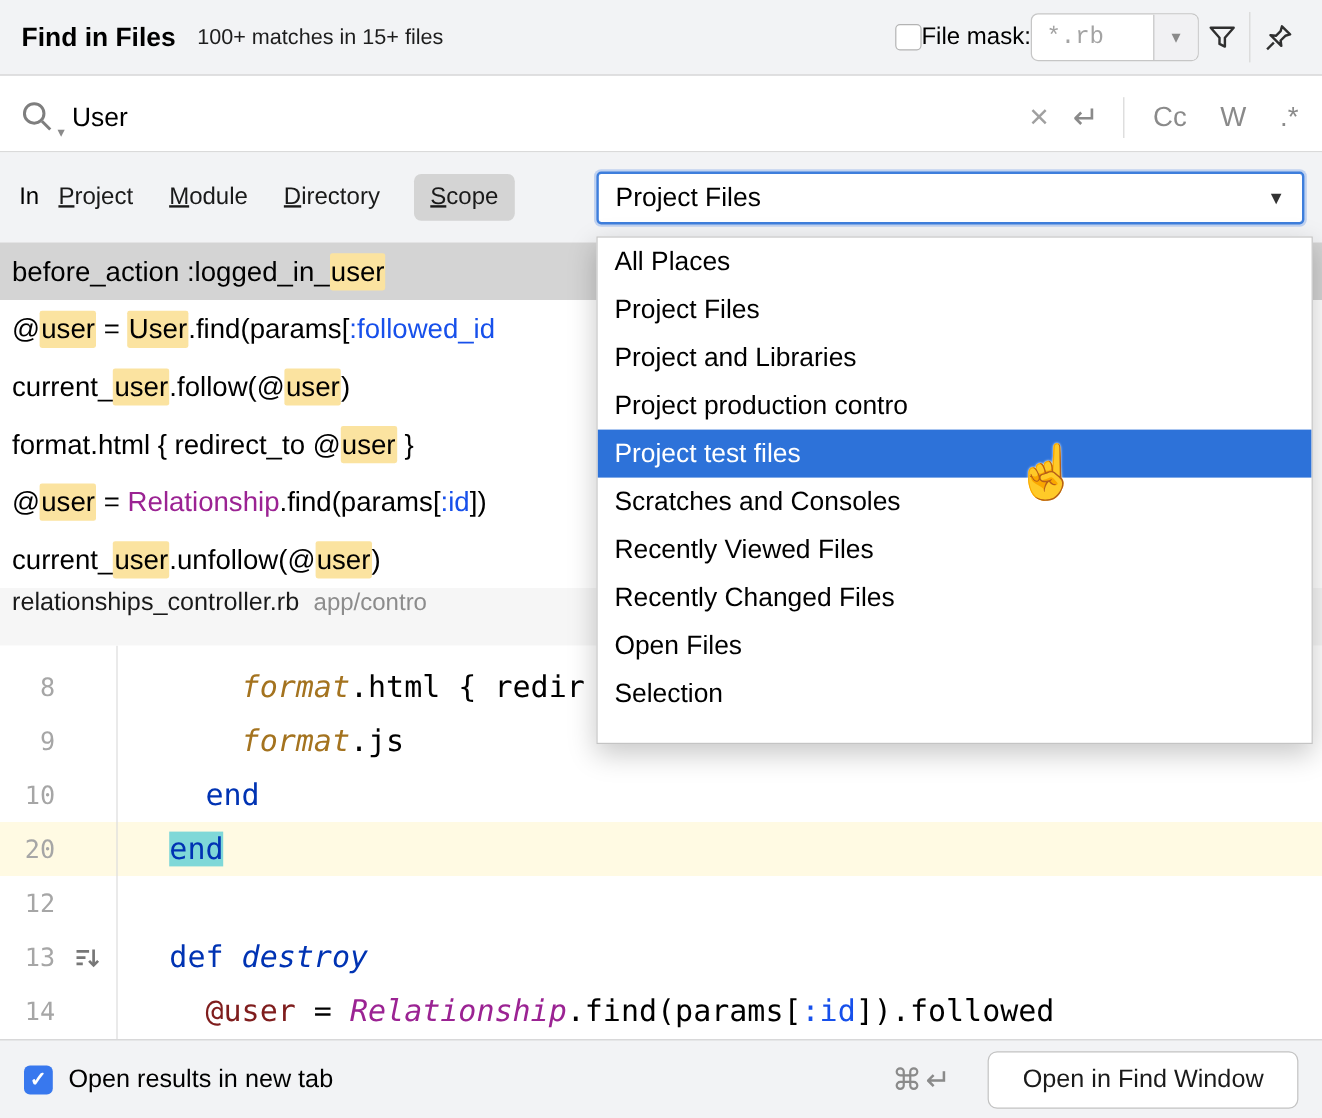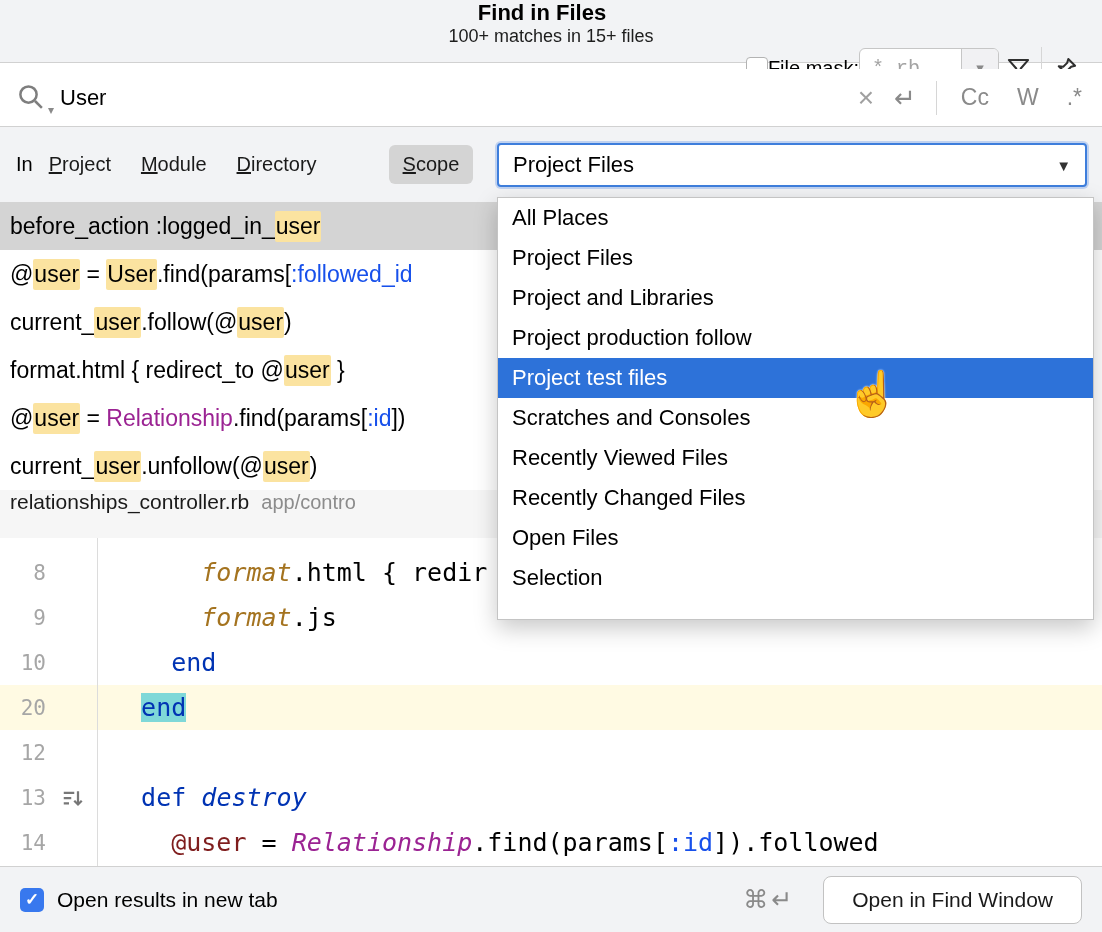--- a/index.html
+++ b/index.html
@@ -2,21 +2,21 @@
 <html><head>
 <meta charset="utf-8">
 <style>
   html,body{margin:0;padding:0;}
   body{
     width:1102px;height:932px;position:relative;overflow:hidden;
     font-family:"Liberation Sans",sans-serif;background:#fff;color:#000;
   }
   
   .hdr{position:absolute;left:0;top:0;width:1102px;height:63px;background:#f2f3f5;
-       border-bottom:1px solid #d1d1d1;display:flex;align-items:center;padding:0 18px;box-sizing:border-box;flex-direction:column;}
+       border-bottom:1px solid #d1d1d1;display:flex;align-items:center;padding:0 18px;box-sizing:border-box;}
   .title{font-size:22px;font-weight:bold;margin-right:18px;}
   .summary{font-size:18px;color:#1d1d1d;}
   .mask-cluster{margin-left:auto;display:flex;align-items:center;}
   .cb{width:22px;height:22px;border:1.5px solid #b3b3b3;border-radius:4px;background:#fff;box-sizing:border-box;}
   .mask-label{font-size:20px;}
   .combo-mini{width:140px;height:40px;border:1px solid #c6c6c6;border-radius:6px;background:#fff;
               display:flex;align-items:stretch;overflow:hidden;box-sizing:border-box;}
   .combo-mini-text{flex:1;display:flex;align-items:center;padding-left:12px;color:#a3a3a3;font-size:20px;font-family:Liberation Mono, monospace;}
   .combo-mini-arrow{width:36px;background:#f1f1f3;border-left:1px solid #c6c6c6;display:flex;align-items:center;justify-content:center;color:#8a8a8a;font-size:15px;}
   .icon-btn{display:flex;align-items:center;justify-content:center;width:38px;height:38px;}
@@ -32,21 +32,21 @@
   .nl{color:#8a8a8a;font-size:26px;line-height:1;}
   .vsep2{width:1px;height:34px;background:#d6d6d6;}
   .toggle{color:#8a8a8a;font-size:23px;padding:0 4px;}
   
   .scope{position:absolute;left:0;top:127px;width:1102px;height:75px;background:#f2f3f5;
          display:flex;align-items:center;padding:0 16px;box-sizing:border-box;font-size:20px;}
   .in-label{margin-right:14px;}
   #scope-tabs{display:flex;align-items:center;gap:26px;}
   .scope-tab{color:#1a1a1a;padding:8px 2px;}
   .scope-tab .mn{text-decoration:underline;}
-  .scope-tab.selected{background:#d4d4d4;border-radius:6px;padding:8px 14px;margin-left:44px;}
+  .scope-tab.selected{background:#d4d4d4;border-radius:6px;padding:8px 14px;}
   .scope-combo{position:absolute;left:497px;top:16px;width:590px;height:44px;background:#fff;
                border:2px solid #3e7edc;border-radius:4px;box-shadow:0 0 0 2px rgba(88,140,230,.32);
                display:flex;align-items:center;font-size:22px;padding:0 14px;box-sizing:border-box;}
   .scope-combo-arrow{margin-left:auto;color:#333;font-size:15px;}
   
   .results{position:absolute;left:0;top:202px;width:1102px;background:#fff;}
   .result-row{height:48px;display:flex;align-items:center;padding:0 10px;font-size:23px;white-space:pre;}
   .result-row.selected{background:#d4d4d4;}
   .file-row{height:48px;background:#f6f6f6;display:flex;align-items:baseline;padding:0 10px;font-size:21px;}
   .file-name{color:#1a1a1a;}
@@ -189,21 +189,21 @@
     <span class="footer-label">Open results in new tab</span>
     <span class="shortcut">⌘↵</span>
     <span class="find-btn">Open in Find Window</span>
   </div>
 
   <div class="dropdown">
     <div id="dropdown-list">
         <div class="dd-item">All Places</div>
         <div class="dd-item">Project Files</div>
         <div class="dd-item">Project and Libraries</div>
-        <div class="dd-item">Project production follow</div>
+        <div class="dd-item">Project production contro</div>
         <div class="dd-item dd-selected">Project test files</div>
         <div class="dd-item">Scratches and Consoles</div>
         <div class="dd-item">Recently Viewed Files</div>
         <div class="dd-item">Recently Changed Files</div>
         <div class="dd-item">Open Files</div>
         <div class="dd-item">Selection</div>
       </div>
   </div>
 
   <span class="hand">☝</span>

